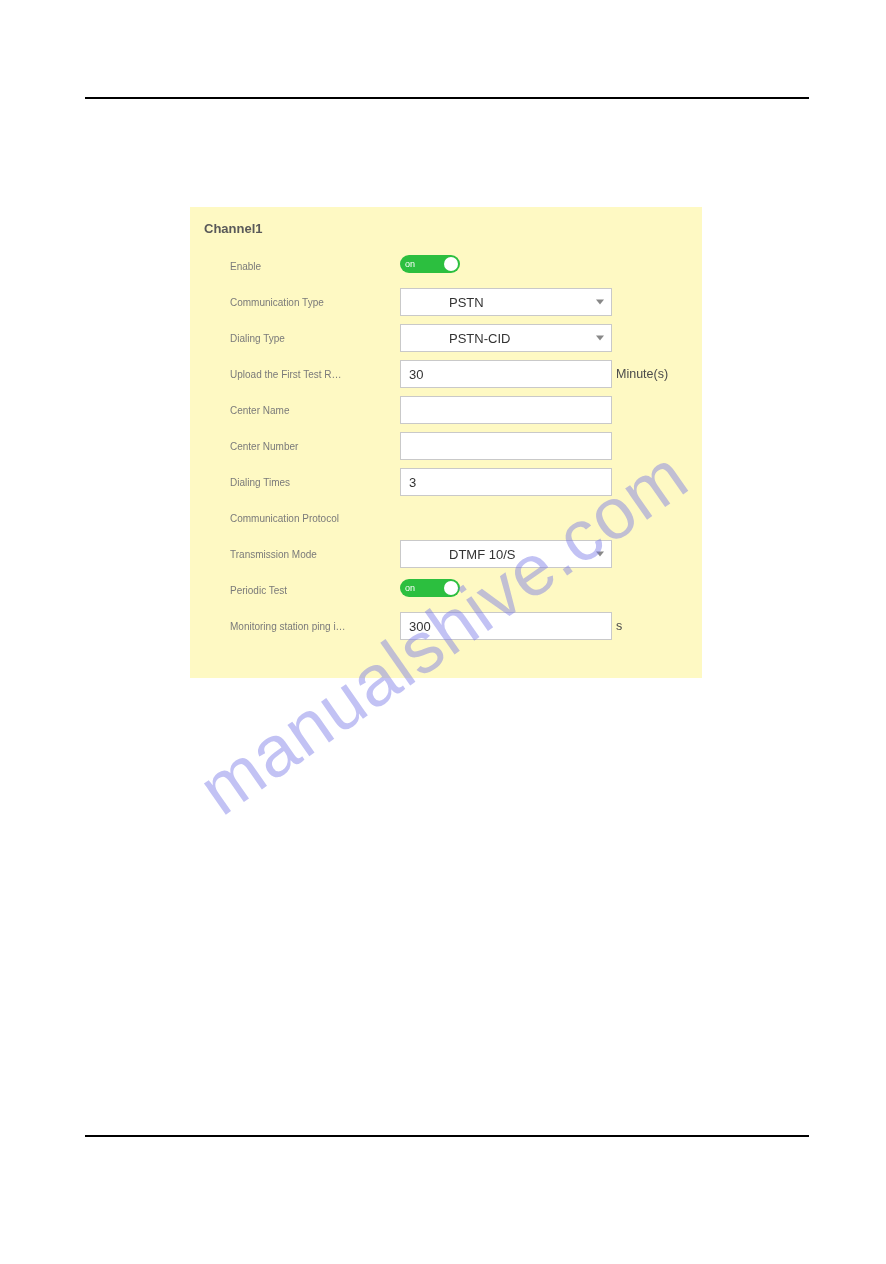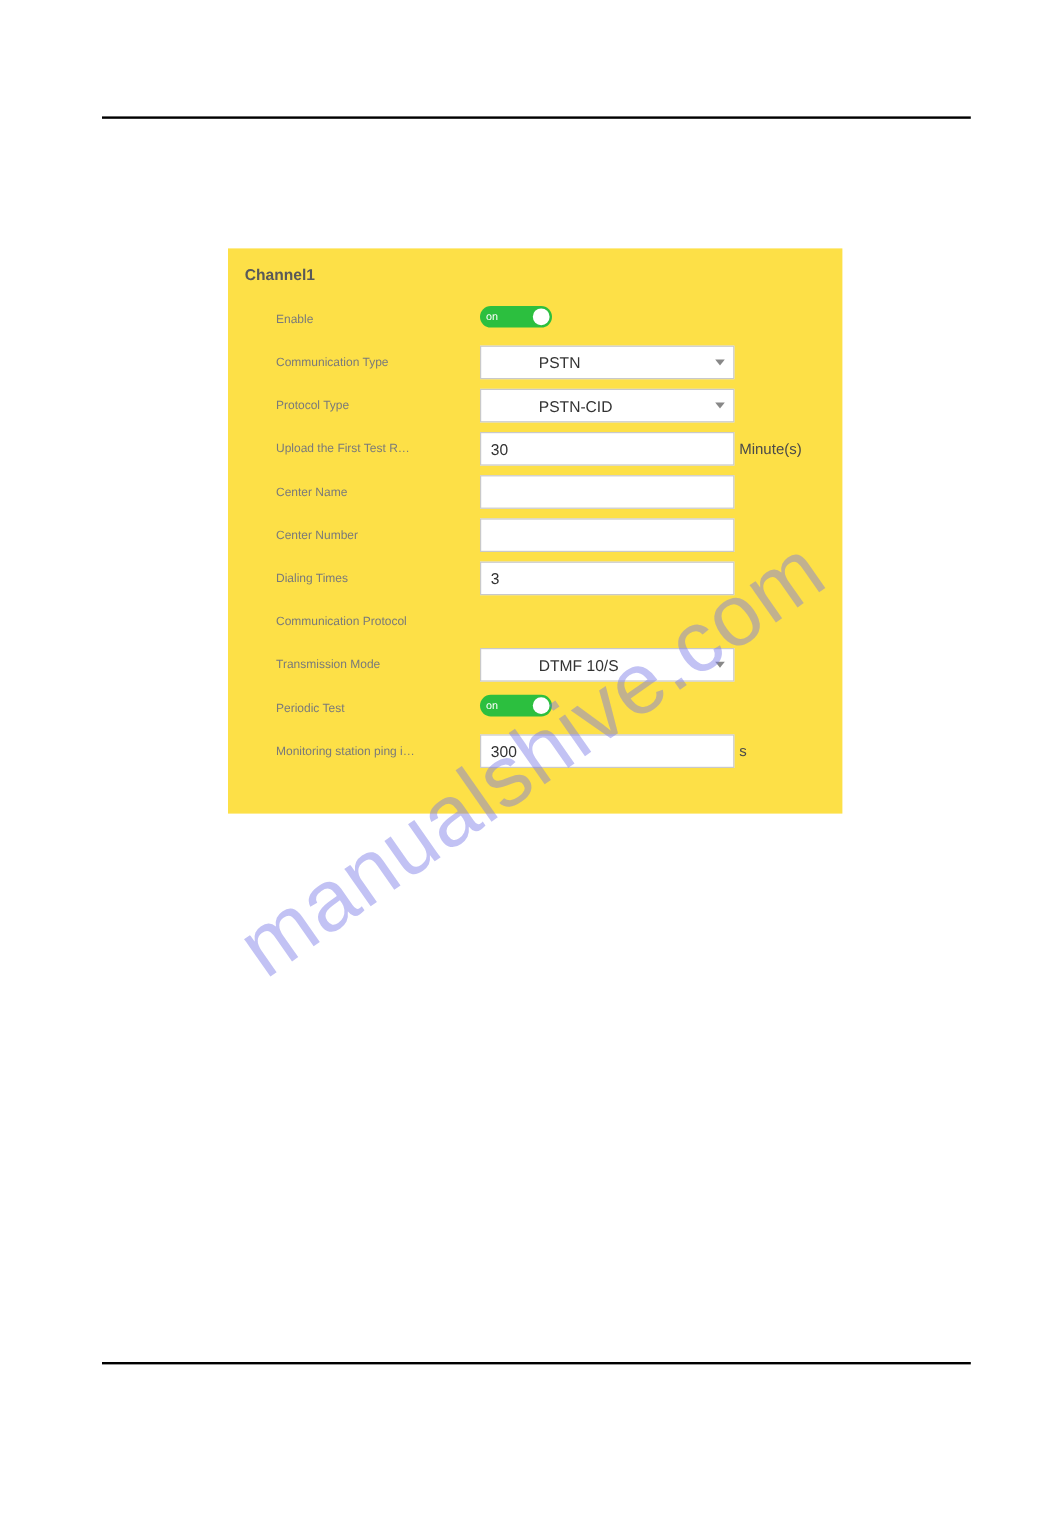--- a/index.html
+++ b/index.html
@@ -24,21 +24,21 @@
     top: 1135px;
     width: 724px;
     height: 0;
     border-top: 2px solid #000;
   }
   .form-panel {
     position: absolute;
     left: 190px;
     top: 207px;
     width: 512px;
-    background: #fde047;
+    background: #fef9c3;
     padding: 14px 16px 30px 14px;
   }
   .panel-title {
     font-size: 13px;
     font-weight: bold;
     color: #595959;
     margin-bottom: 16px;
   }
   .form-row {
     display: flex;
@@ -154,21 +154,21 @@
 
   <div class="form-row">
     <div class="form-label">Communication Type</div>
     <div class="form-control-wrap">
       <input class="select-input" readonly="" value="PSTN" style="">
       <span class="caret"></span>
     </div>
   </div>
 
   <div class="form-row">
-    <div class="form-label">Protocol Type</div>
+    <div class="form-label">Dialing Type</div>
     <div class="form-control-wrap">
       <input class="select-input" readonly="" value="PSTN-CID" style="">
       <span class="caret"></span>
     </div>
   </div>
 
   <div class="form-row">
     <div class="form-label">Upload the First Test R…</div>
     <div class="form-control-wrap">
       <input class="text-input" value="30" style="">

